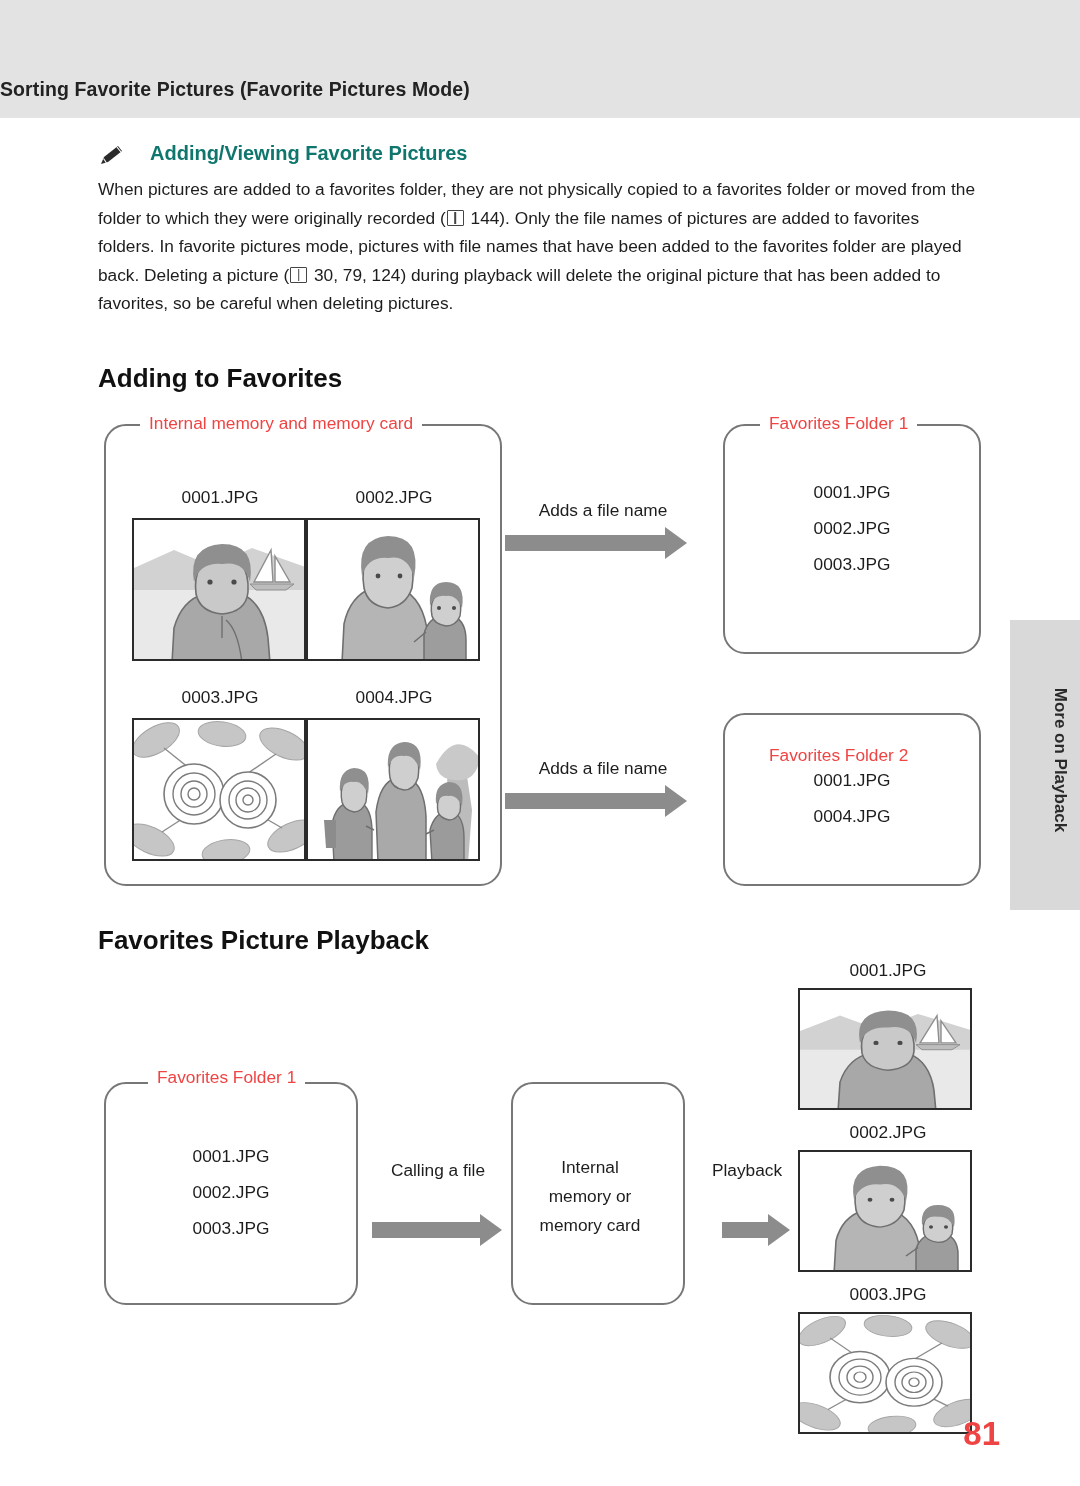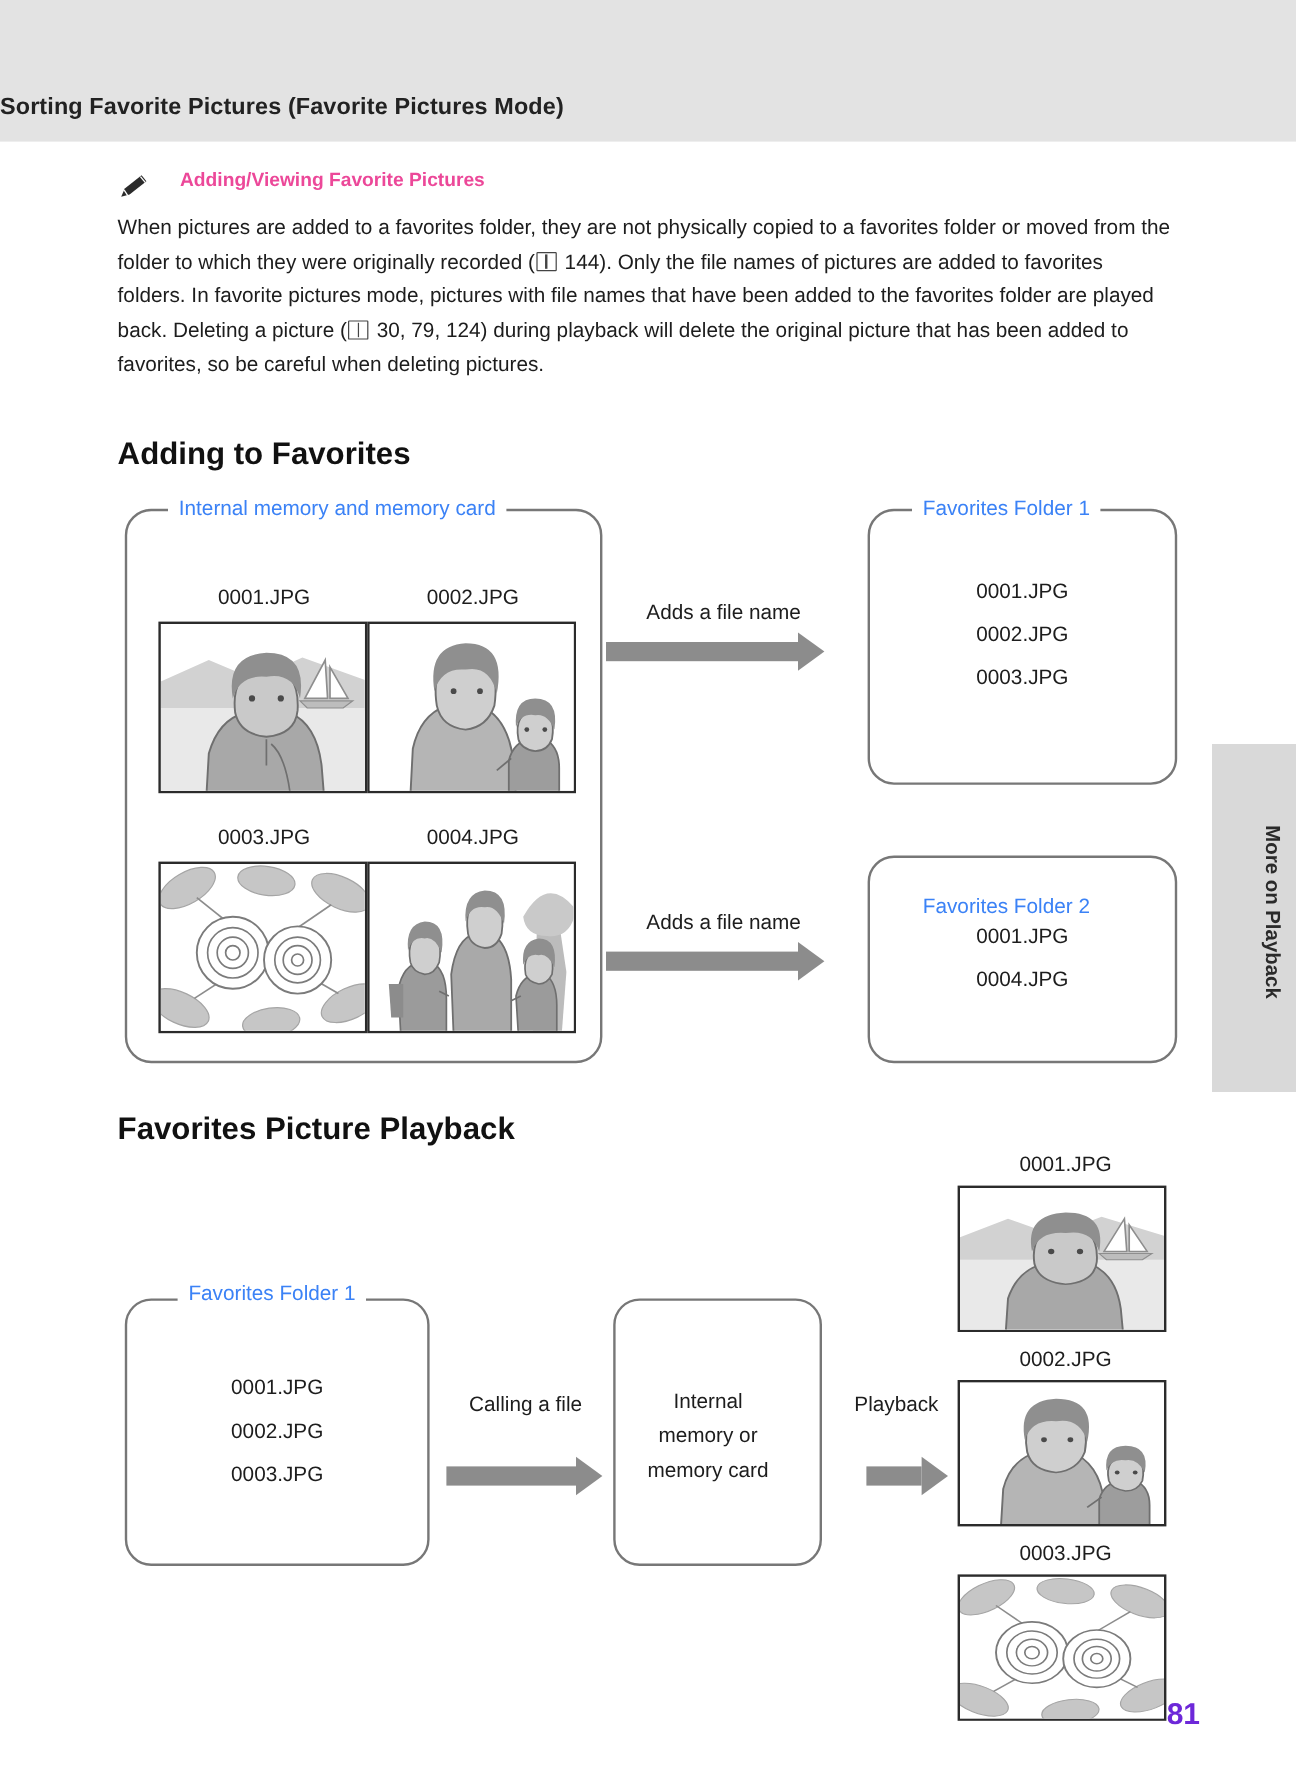--- a/index.html
+++ b/index.html
@@ -37,21 +37,21 @@
     font-size:17px; font-weight:bold; color:#2a2a2a;
     white-space:nowrap;
   }
   
   .note-icon {
     position:absolute; left:98px; top:144px;
     width:26px; height:24px;
   }
   .note-title {
     position:absolute; left:150px; top:142px;
-    font-size:16px; font-weight:bold; color:#ec4899;
+    font-size:20px; font-weight:bold; color:#0f766e;
   }
   .note-body {
     position:absolute; left:98px; top:175px; width:882px;
     font-size:17.3px; line-height:28.6px; color:#1d1d1d;
     text-align:left;
   }
   .bookglyph {
     display:inline-block;
     width:15px; height:14px;
     border:1.6px solid #444;
@@ -76,21 +76,21 @@
   
   .gbox {
     position:absolute;
     border:2px solid #777;
     border-radius:22px;
     box-sizing:border-box;
   }
   .gbox-label {
     position:absolute;
     background:#fff;
-    font-size:17.3px; color:#3b82f6;
+    font-size:17.3px; color:#ef4444;
     padding:0 9px;
     white-space:nowrap;
     line-height:18px;
   }
   .file-label {
     position:absolute;
     font-size:17.3px; color:#1d1d1d;
     text-align:center;
     white-space:nowrap;
   }
@@ -123,21 +123,21 @@
   
   .thumb {
     position:absolute;
     border:2px solid #2b2b2b;
     background:#fff;
     box-sizing:border-box;
     overflow:hidden;
   }
   .page-number {
     position:absolute; right:80px; top:1415px;
-    font-size:25px; font-weight:bold; color:#6d28d9;padding-left:40px;
+    font-size:33px; font-weight:bold; color:#ef4444;padding-left:40px;
   }
   .multiline { white-space:pre-line; }
 </style>
 </head>
 <body>
 
 <div class="page">
 
   <div class="header-band"></div>
   <div class="header-title">Sorting Favorite Pictures (Favorite Pictures Mode)</div>

